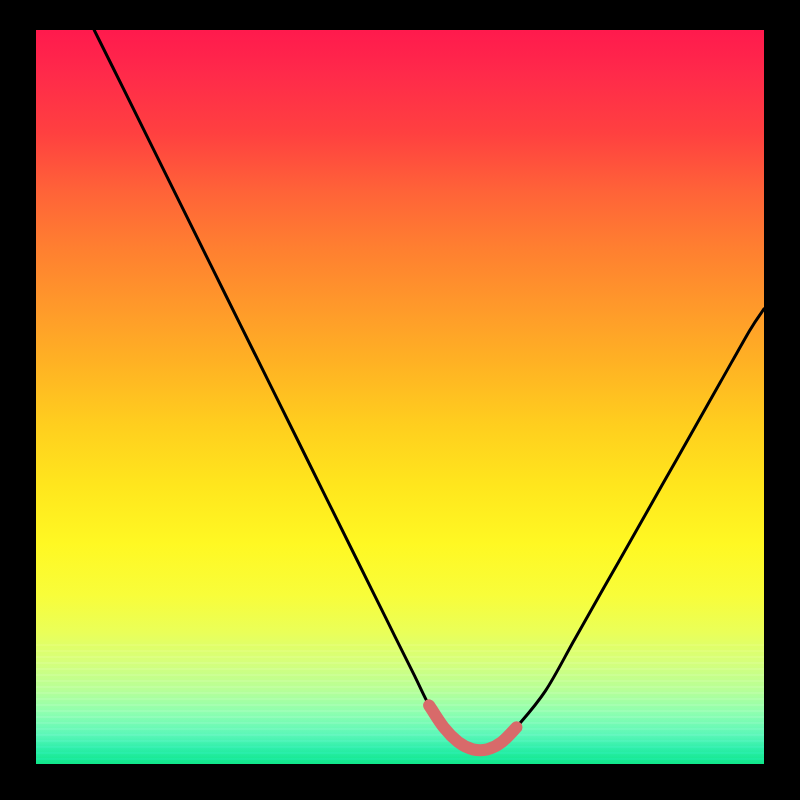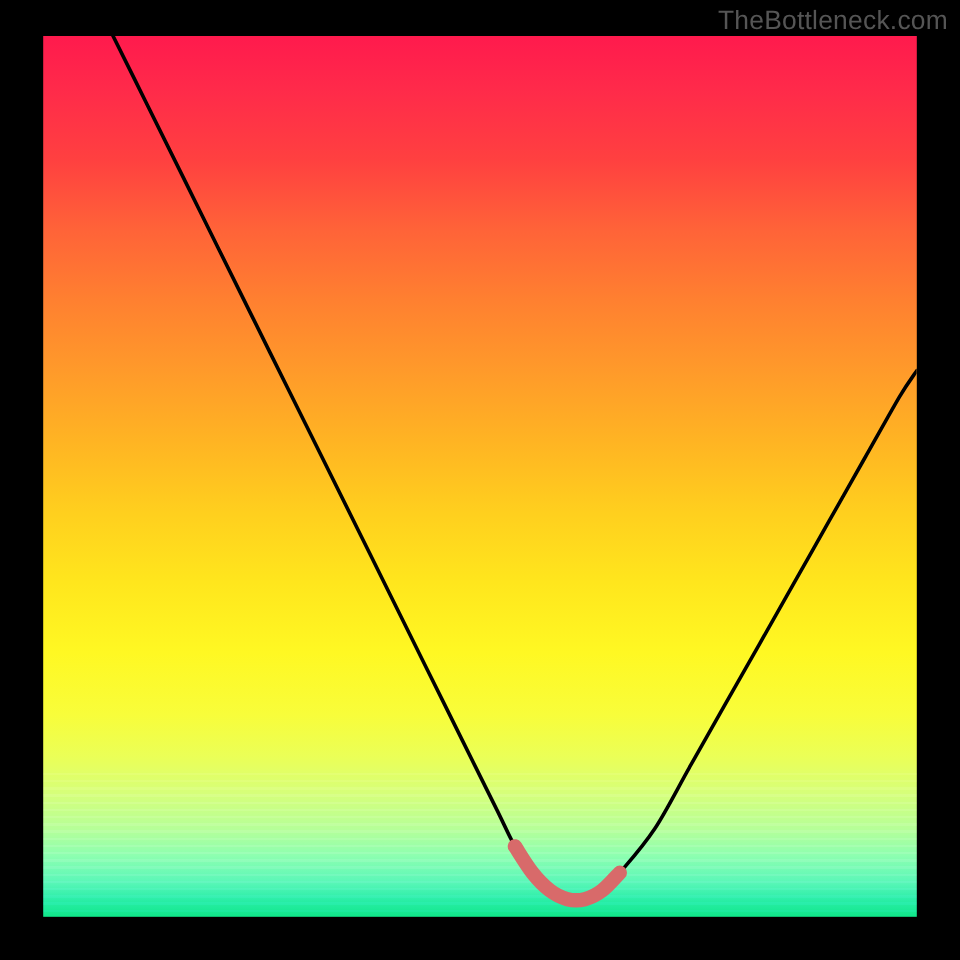--- a/index.html
+++ b/index.html
@@ -77,21 +77,20 @@
       rgba(0,0,0,0.00) 6px
     );
     mix-blend-mode: overlay;
   }
 </style>
 </head>
 <body>
 
 <div class="frame">
 
-  <div class="watermark">TheBottleneck.com</div>
 
   <div class="plot-area">
     <div class="stripes"></div>
 
     <svg class="curve" viewBox="0 0 728 734" preserveAspectRatio="none">
       <path id="curve-path" fill="none" stroke="#000000" stroke-width="3" stroke-linecap="round" d="M 58.2 0.0 C 63.1 9.8, 77.7 39.1, 87.4 58.7 C 97.1 78.3, 106.8 97.9, 116.5 117.4 C 126.2 137.0, 135.9 156.6, 145.6 176.2 C 155.3 195.7, 165.0 215.3, 174.7 234.9 C 184.4 254.5, 194.1 274.0, 203.8 293.6 C 213.5 313.2, 223.3 332.7, 233.0 352.3 C 242.7 371.9, 252.4 391.5, 262.1 411.0 C 271.8 430.6, 281.5 450.2, 291.2 469.8 C 300.9 489.3, 310.6 508.9, 320.3 528.5 C 330.0 548.1, 339.7 567.6, 349.4 587.2 C 359.1 606.8, 371.3 631.2, 378.6 645.9 C 385.8 660.6, 388.3 666.7, 393.1 675.3 C 398.0 683.8, 402.8 691.2, 407.7 697.3 C 412.5 703.4, 417.4 708.3, 422.2 712.0 C 427.1 715.7, 431.9 718.1, 436.8 719.3 C 441.7 720.5, 446.5 720.5, 451.4 719.3 C 456.2 718.1, 461.1 715.7, 465.9 712.0 C 470.8 708.3, 473.2 705.9, 480.5 697.3 C 487.8 688.7, 499.9 675.3, 509.6 660.6 C 519.3 645.9, 529.0 626.3, 538.7 609.2 C 548.4 592.1, 558.1 575.0, 567.8 557.8 C 577.5 540.7, 587.3 523.6, 597.0 506.5 C 606.7 489.3, 616.4 472.2, 626.1 455.1 C 635.8 438.0, 645.5 420.8, 655.2 403.7 C 664.9 386.6, 674.6 369.4, 684.3 352.3 C 694.0 335.2, 706.2 313.2, 713.4 300.9 C 720.7 288.7, 725.6 282.6, 728.0 278.9"></path>
       <path id="marker-path" fill="none" stroke="#d86a6a" stroke-width="12" stroke-linecap="round" stroke-linejoin="round" d="M 393.1 675.3 C 395.5 678.9, 402.8 691.2, 407.7 697.3 C 412.5 703.4, 417.4 708.3, 422.2 712.0 C 427.1 715.7, 431.9 718.1, 436.8 719.3 C 441.7 720.5, 446.5 720.5, 451.4 719.3 C 456.2 718.1, 461.1 715.7, 465.9 712.0 C 470.8 708.3, 478.1 699.7, 480.5 697.3"></path>
     </svg>
   </div>
 

